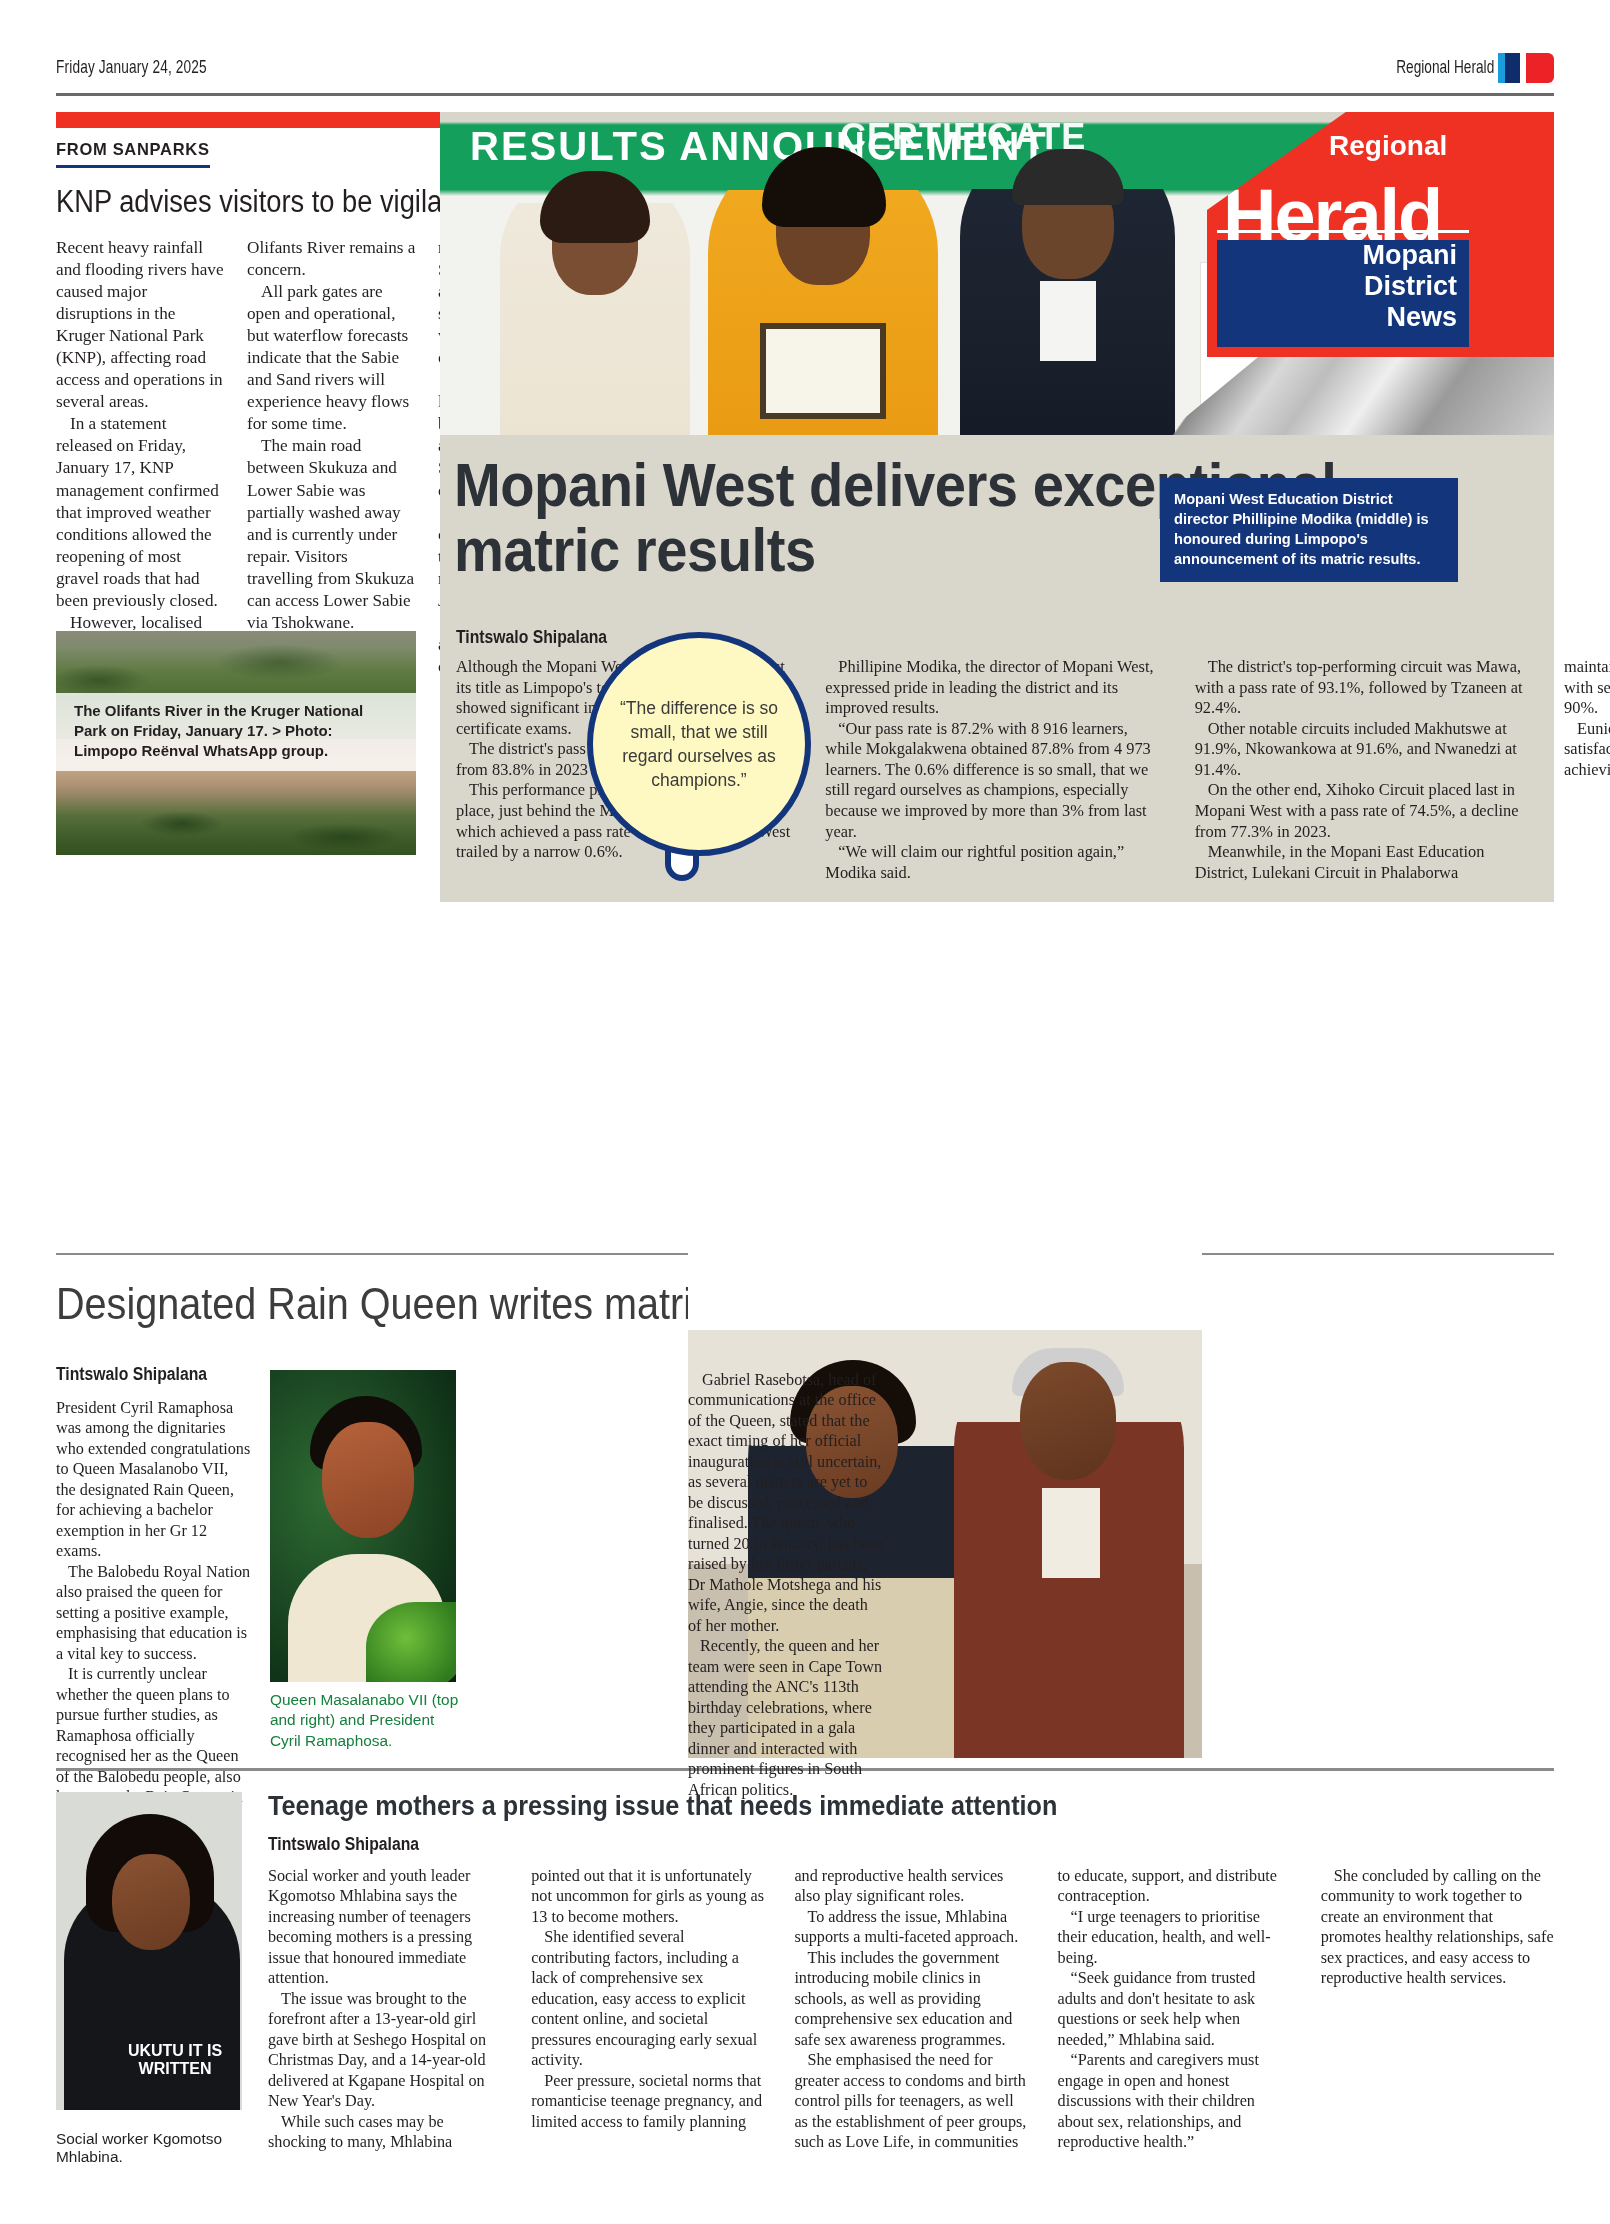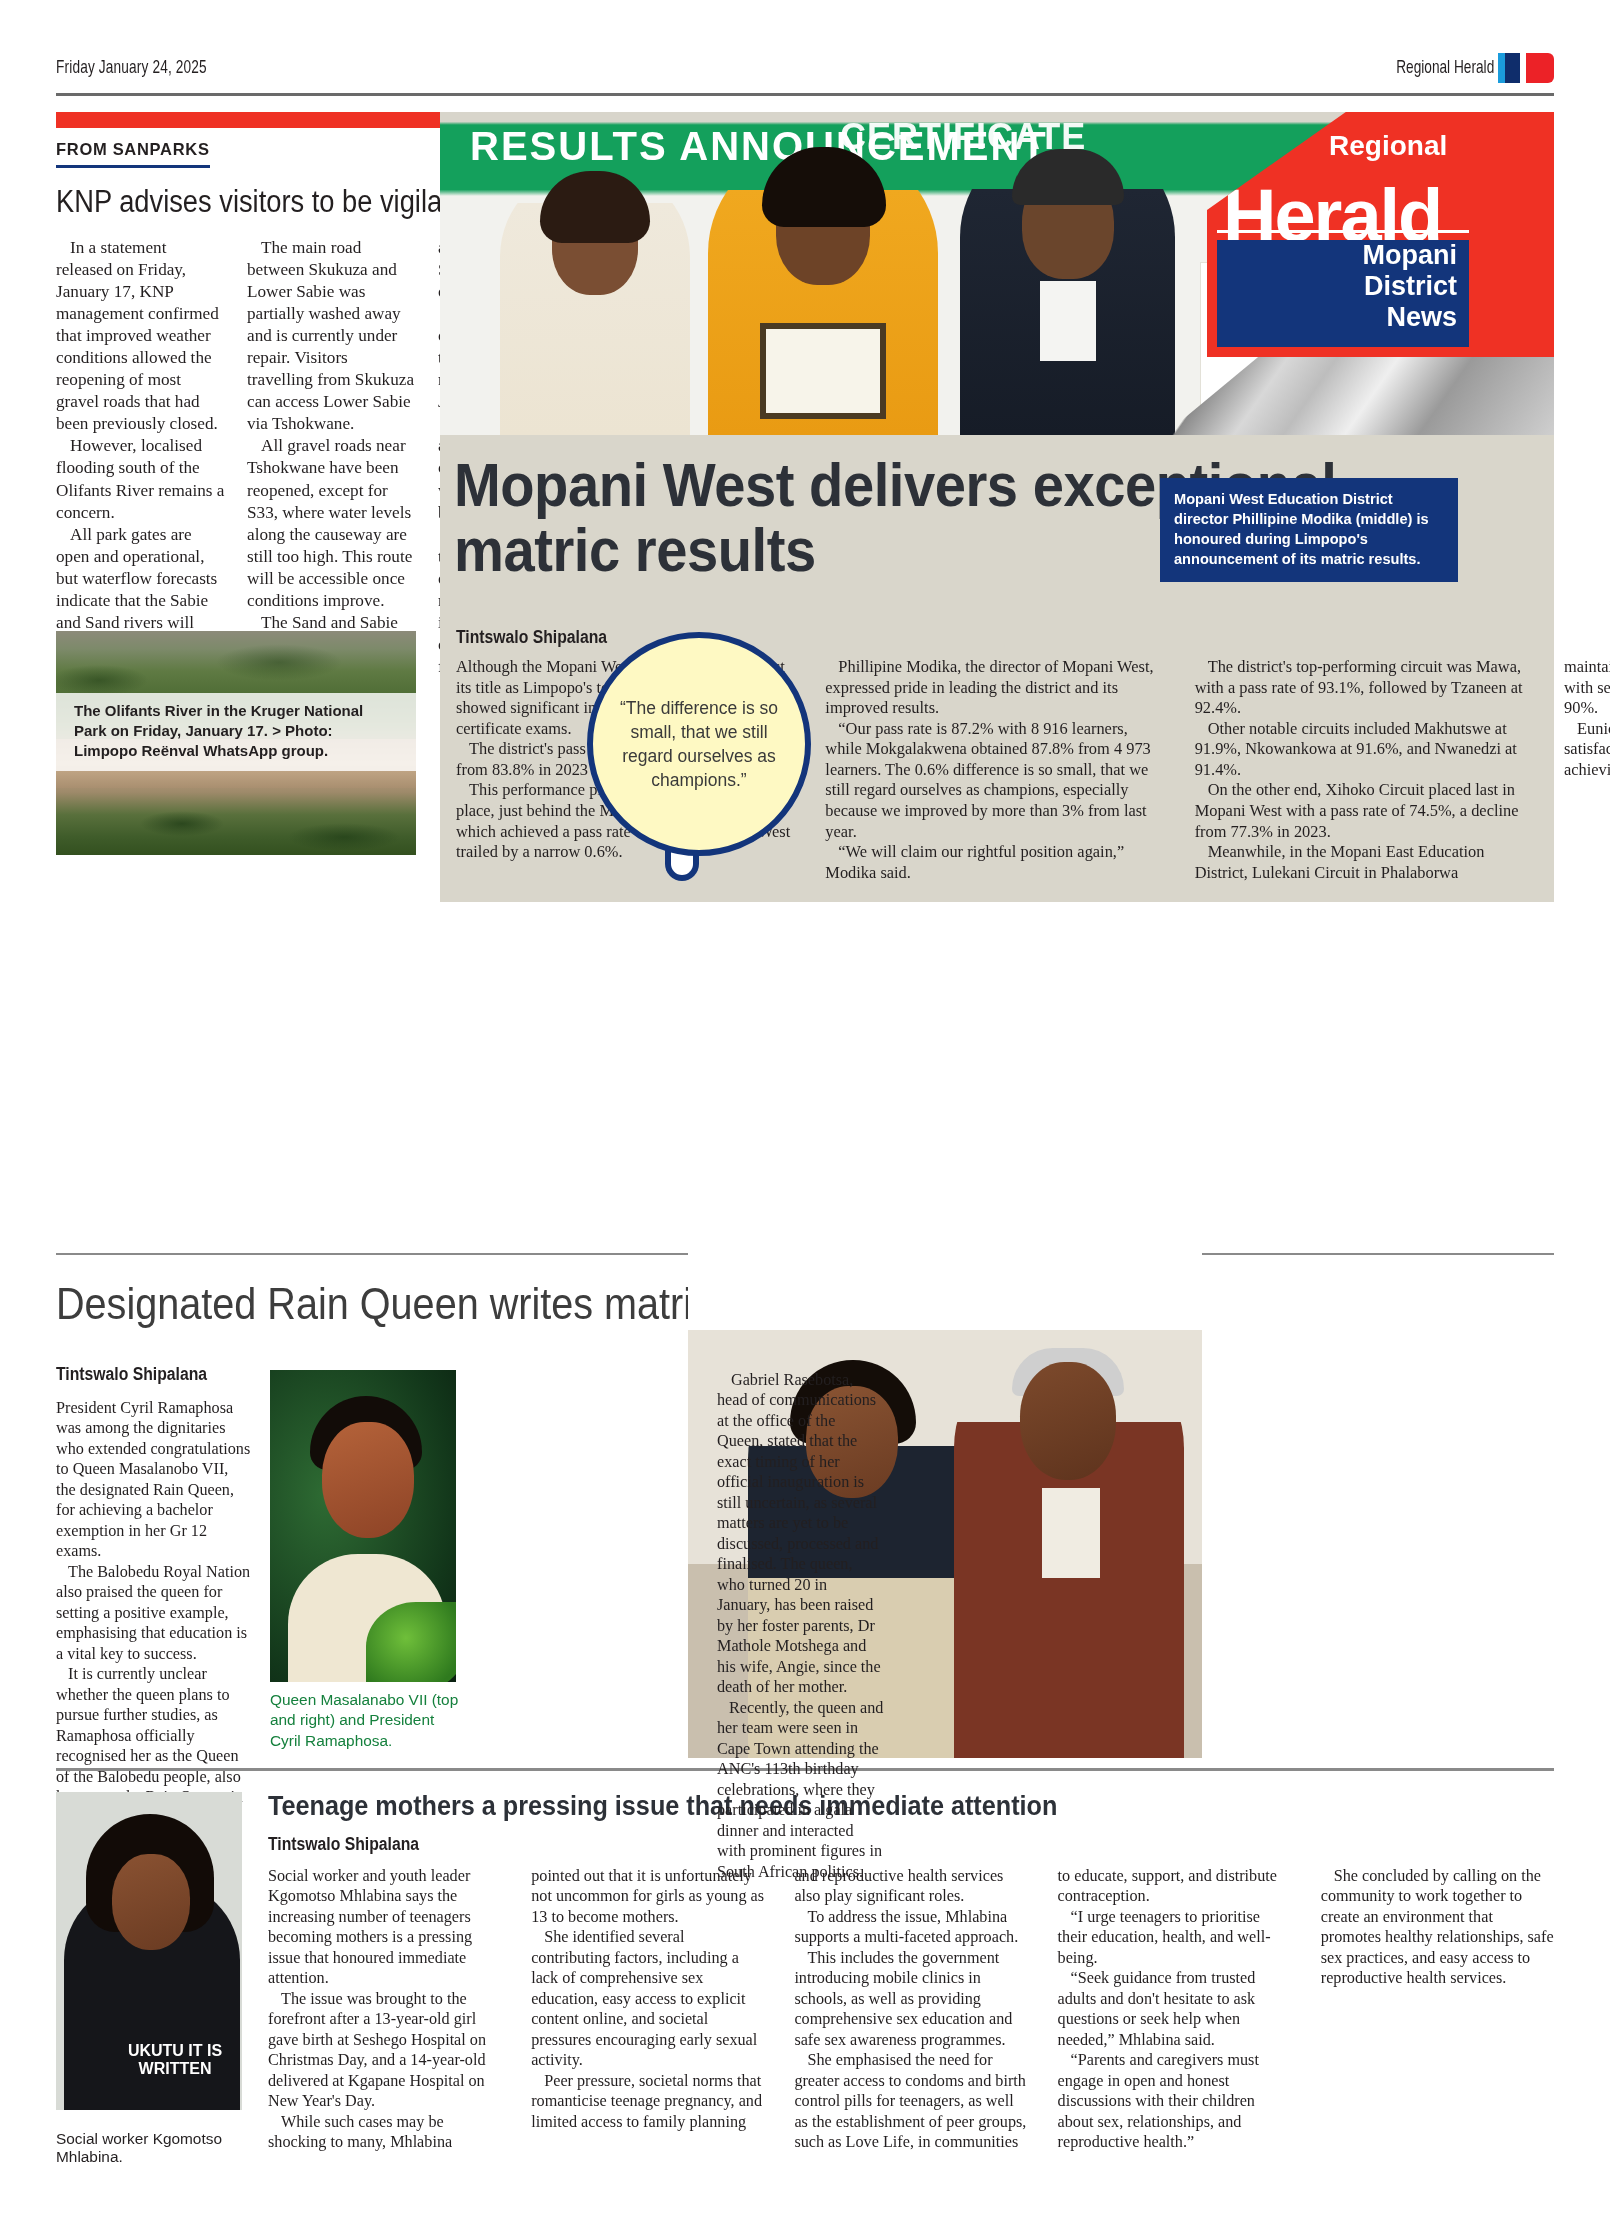--- a/index.html
+++ b/index.html
@@ -391,21 +391,21 @@
     background:#cfcfcf; border-radius: 58px 58px 10px 10px;
   }
   .rq-photo2 .man .shirt {
     position:absolute; left: 88px; top: 150px; width: 58px; height: 90px;
     background:#f0ece2;
   }
   .rq-col3 {
     position: absolute; left: 688px; top: 1370px; width: 196px;
     z-index: 2;
   }
-  .rq-col3 p { font-size: 16.2px; line-height: 1.265; color:#231f20; text-indent: 12px; margin-left: 29px; }
+  .rq-col3 p { font-size: 16.2px; line-height: 1.265; color:#231f20; text-indent: 12px; }
   .rq-col3 p.first { text-indent: 14px; }
 
   
   .tm-head {
     position: absolute; left: 268px; top: 1790px;
     font-family: "Liberation Sans", sans-serif;
     font-weight: 800; font-size: 28px; color: #2d3138;
     transform: scaleX(0.9); transform-origin: left center;
   }
   .tm-photo {
@@ -465,20 +465,21 @@
     </div>
   </div>
 </div>
 
 <div class="topbar"></div>
 
 <div class="knp">
   <div class="kicker">FROM SANPARKS</div>
   <div class="knp-head">KNP advises visitors to be vigilant</div>
   <div class="knp-cols">
+    <p class="first">Recent heavy rainfall and flooding rivers have caused major disruptions in the Kruger National Park (KNP), affecting road access and operations in several areas.</p>
     <p>In a statement released on Friday, January 17, KNP management confirmed that improved weather conditions allowed the reopening of most gravel roads that had been previously closed.</p>
     <p>However, localised flooding south of the Olifants River remains a concern.</p>
     <p>All park gates are open and operational, but waterflow forecasts indicate that the Sabie and Sand rivers will experience heavy flows for some time.</p>
     <p>The main road between Skukuza and Lower Sabie was partially washed away and is currently under repair. Visitors travelling from Skukuza can access Lower Sabie via Tshokwane.</p>
     <p>All gravel roads near Tshokwane have been reopened, except for S33, where water levels along the causeway are still too high. This route will be accessible once conditions improve.</p>
     <p>The Sand and Sabie low-level bridges have been cleared of debris, and the road between Skukuza and Satara is open for travel.</p>
     <p>The Talamati bush camp, which had been temporarily closed, reopened on Friday, January 17.</p>
     <p>Tourists are being advised to remain cautious, particularly when crossing low-level bridges.</p>
     <p>It is recommended that visitors avoid exiting their vehicles to remove debris and instead contact emergency personnel for assistance if needed.</p>
     <p>Tourists are also encouraged to check with their respective rest camp receptions for the latest information on road closures and alternative routes.</p>

